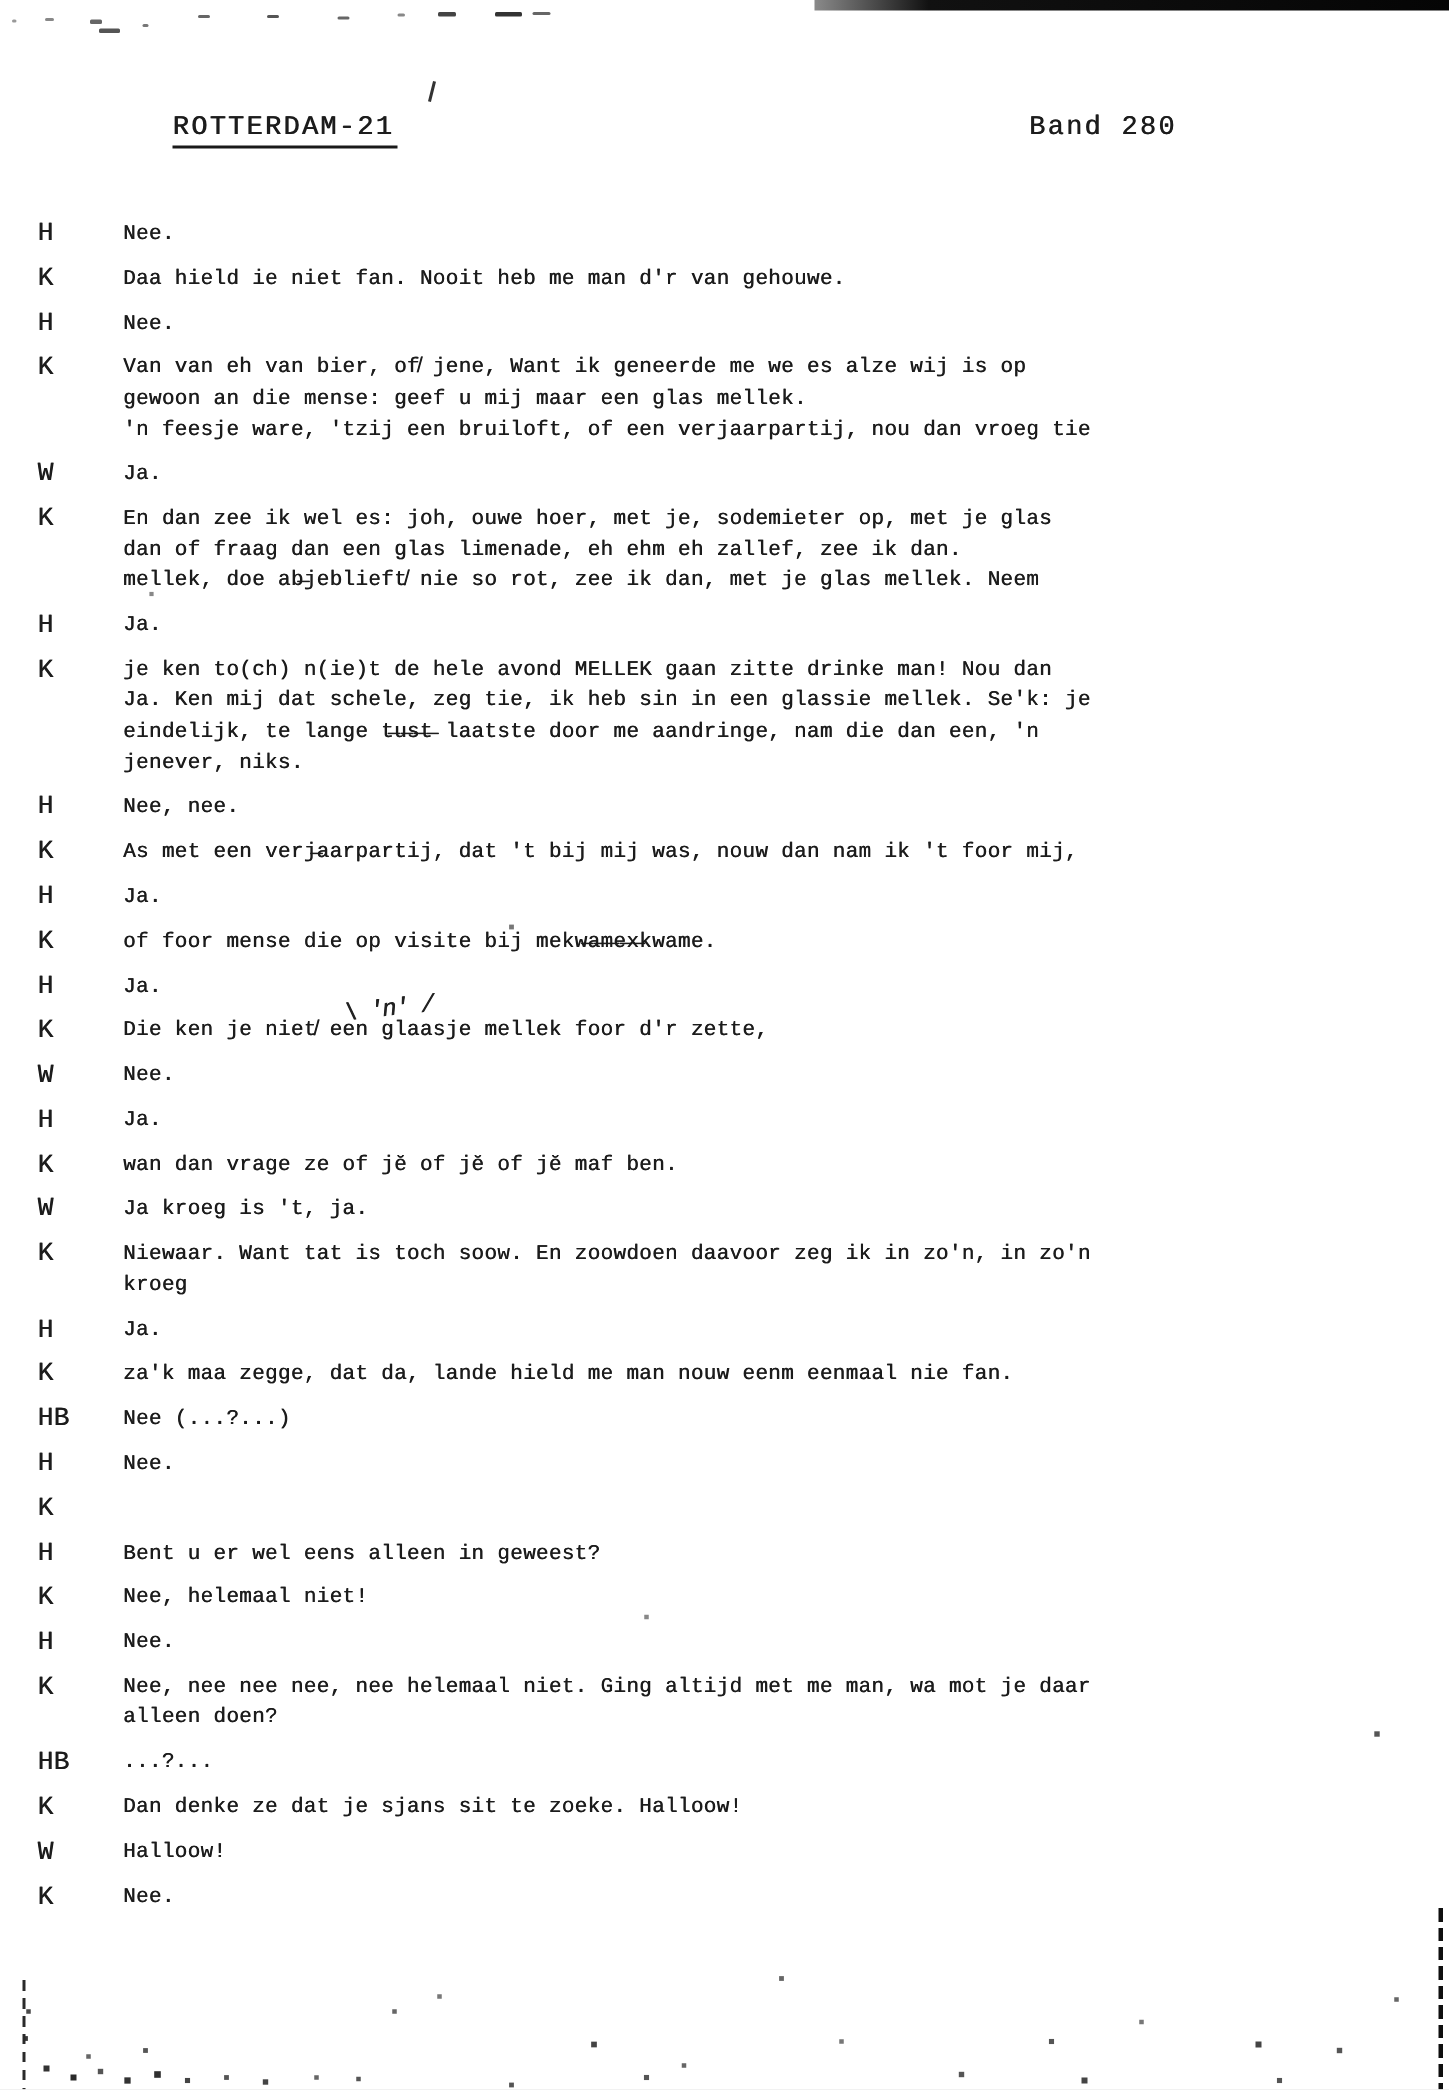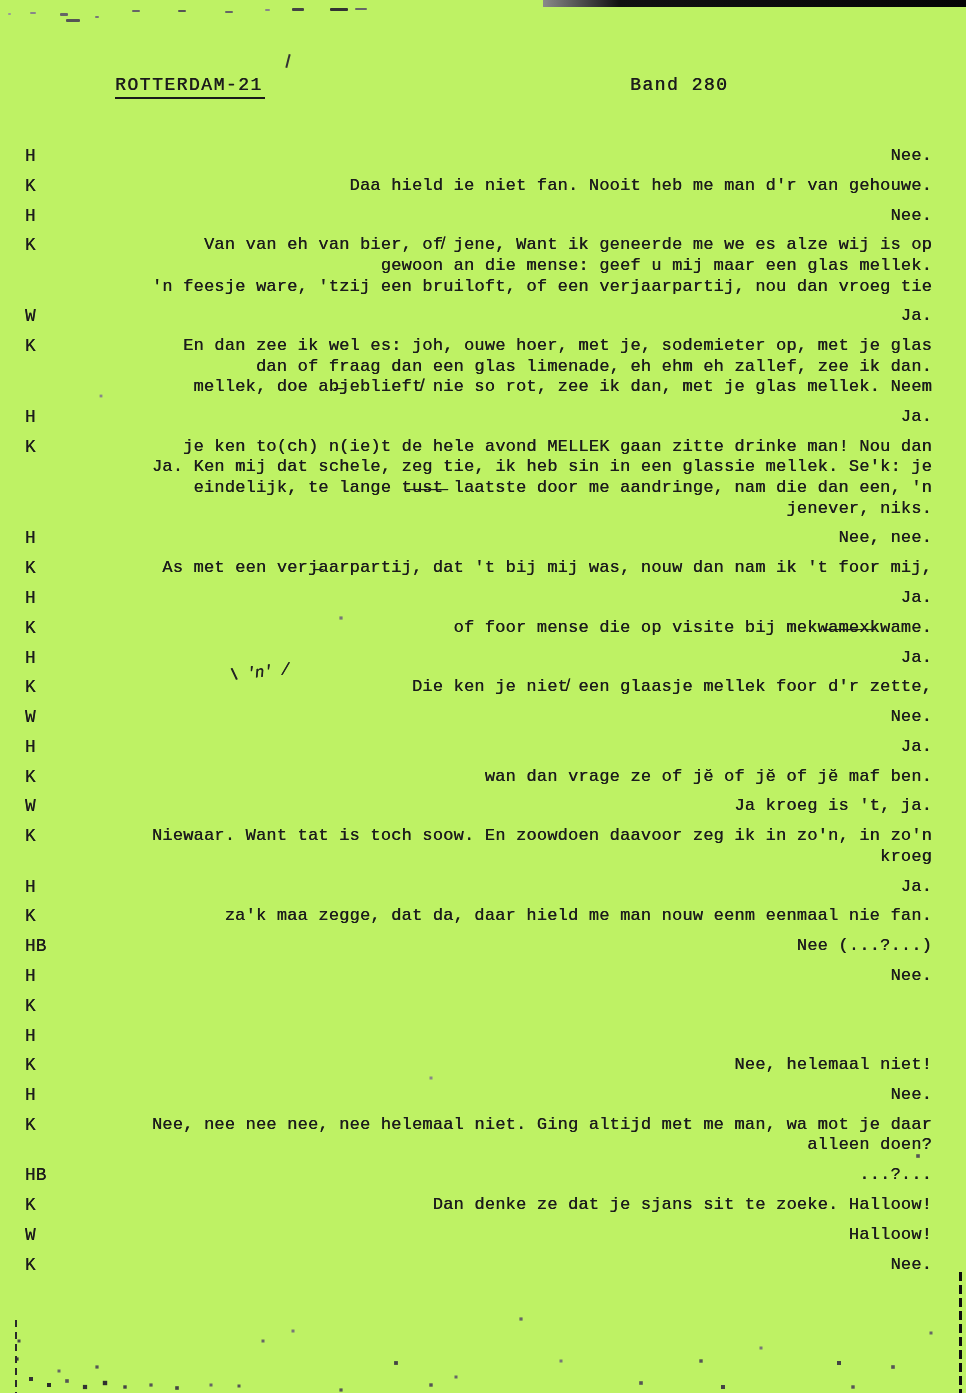--- a/index.html
+++ b/index.html
@@ -1,18 +1,18 @@
 <!DOCTYPE html>
 <html><head>
 <meta charset="utf-8">
 <style>
   html,body { margin:0; padding:0; background:#e8e8e6; }
   .page {
     position:relative; width:966px; height:1393px; margin:0 auto;
-    background:#bef264; overflow:hidden;
+    background:#ffffff; overflow:hidden;
     font-family:"Liberation Mono","DejaVu Sans Mono",monospace;
     color:#1c1c1c;
   }
   
   .topbar { position:absolute; left:543px; top:0; width:423px; height:7px;
             background:linear-gradient(to right,#8a8a8a,#111 18%,#050505); }
   .dash { position:absolute; height:2px; background:#666; border-radius:1px; }
   .tickmark { position:absolute; left:287px; top:54px; width:2px; height:14px;
               background:#333; transform:rotate(14deg); }
   .specks { position:absolute; left:0; top:0; width:2px; height:2px;
@@ -36,31 +36,31 @@
       340px 617px 0 0.6px #777, 100px 395px 0 0.4px #888;
   }
   .edge-left { position:absolute; left:15px; top:1320px; width:2px; height:73px;
     background:repeating-linear-gradient(to bottom,#2a2a2a 0 7px,transparent 7px 12px); }
   .edge-right { position:absolute; left:959px; top:1272px; width:3px; height:121px;
     background:repeating-linear-gradient(to bottom,#0e0e0e 0 9px,transparent 9px 13px); }
   
   .hdr-title { position:absolute; left:115px; top:75px; font-size:18px;
     letter-spacing:1.5px; border-bottom:2px solid #1a1a1a; padding:0 2px 2px 0;
     text-shadow:0.5px 0 0 currentColor; }
-  .hdr-band { position:absolute; left:630px; top:75px; font-size:18px;
+  .hdr-band { position:absolute; left:686px; top:75px; font-size:18px;
     letter-spacing:1.5px; text-shadow:0.4px 0 0 currentColor; }
   
   .dialogue { position:absolute; left:0; top:146px; width:966px; }
   .entry { display:flex; margin-bottom:9.2px; }
   .spk { flex:0 0 82px; box-sizing:border-box; padding-left:25px;
     font-size:17.5px; line-height:20.6px; letter-spacing:0.2px;
     text-shadow:0.3px 0 0 currentColor; }
   .txt { flex:1 1 auto; max-width:850px; }
-  .ln { font-size:17px; line-height:20.6px; letter-spacing:0.2px;
-    white-space:pre-wrap; text-shadow:0.3px 0 0 currentColor;text-align:right; }
+  .ln { font-size:14px; line-height:20.6px; letter-spacing:0.2px;
+    white-space:pre-wrap; text-shadow:0.3px 0 0 currentColor; }
   
   .ins { position:absolute; left:229px; top:664px; font-size:16px;
     font-style:italic; color:#222; transform:rotate(-6deg);
     letter-spacing:-1px; text-shadow:0.3px 0 0 currentColor; }
 </style>
 </head>
 <body>
 
 <div class="page">
 
@@ -233,21 +233,21 @@
     <div class="entry">
       <span class="spk">H</span>
       <div class="txt">
           <div class="ln">Ja.</div>
         </div>
     </div>
 
     <div class="entry">
       <span class="spk">K</span>
       <div class="txt">
-          <div class="ln">za'k maa zegge, dat da, daar hield me man nouw eenm eenmaal nie fan.</div>
+          <div class="ln">za'k maa zegge, dat da, lande hield me man nouw eenm eenmaal nie fan.</div>
         </div>
     </div>
 
     <div class="entry">
       <span class="spk">HB</span>
       <div class="txt">
           <div class="ln">Nee (...?...)</div>
         </div>
     </div>
 
@@ -257,20 +257,23 @@
           <div class="ln">Nee.</div>
         </div>
     </div>
 
     <div class="entry">
       <span class="spk">K</span>
     </div>
 
     <div class="entry">
       <span class="spk">H</span>
+      <div class="txt">
+          <div class="ln">Bent u er wel eens alleen in geweest?</div>
+        </div>
     </div>
 
     <div class="entry">
       <span class="spk">K</span>
       <div class="txt">
           <div class="ln">Nee, helemaal niet!</div>
         </div>
     </div>
 
     <div class="entry">

